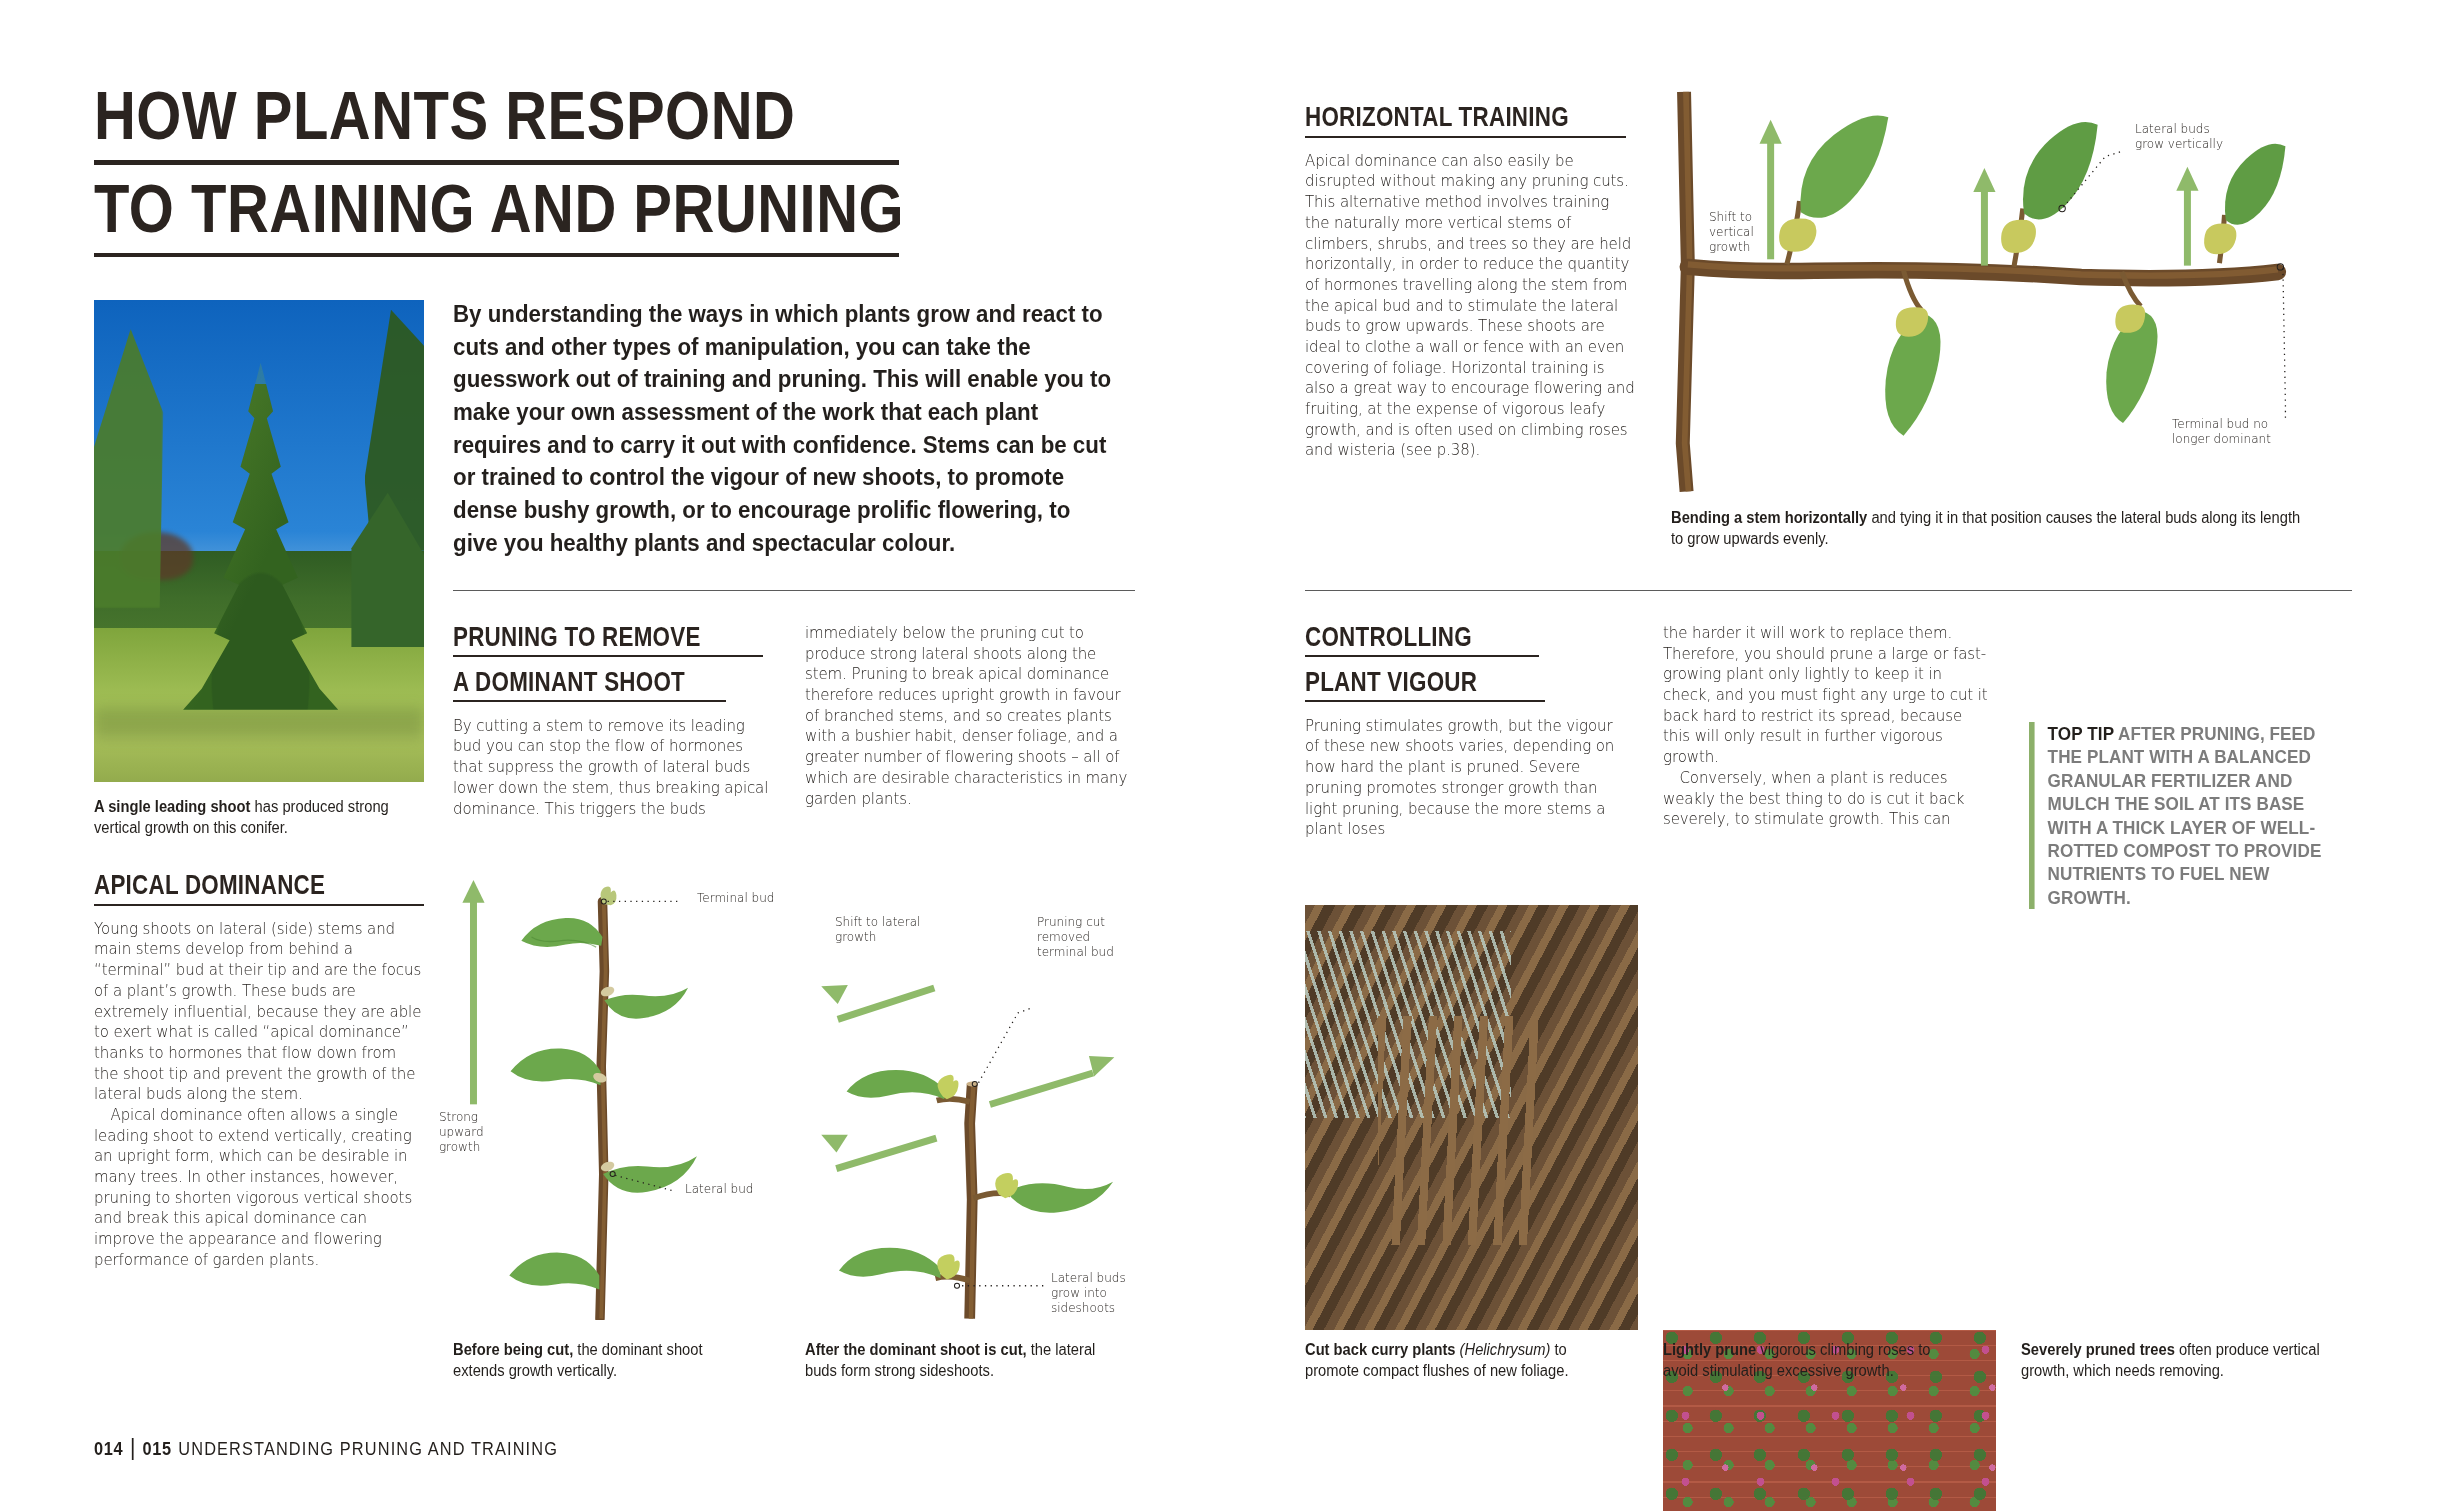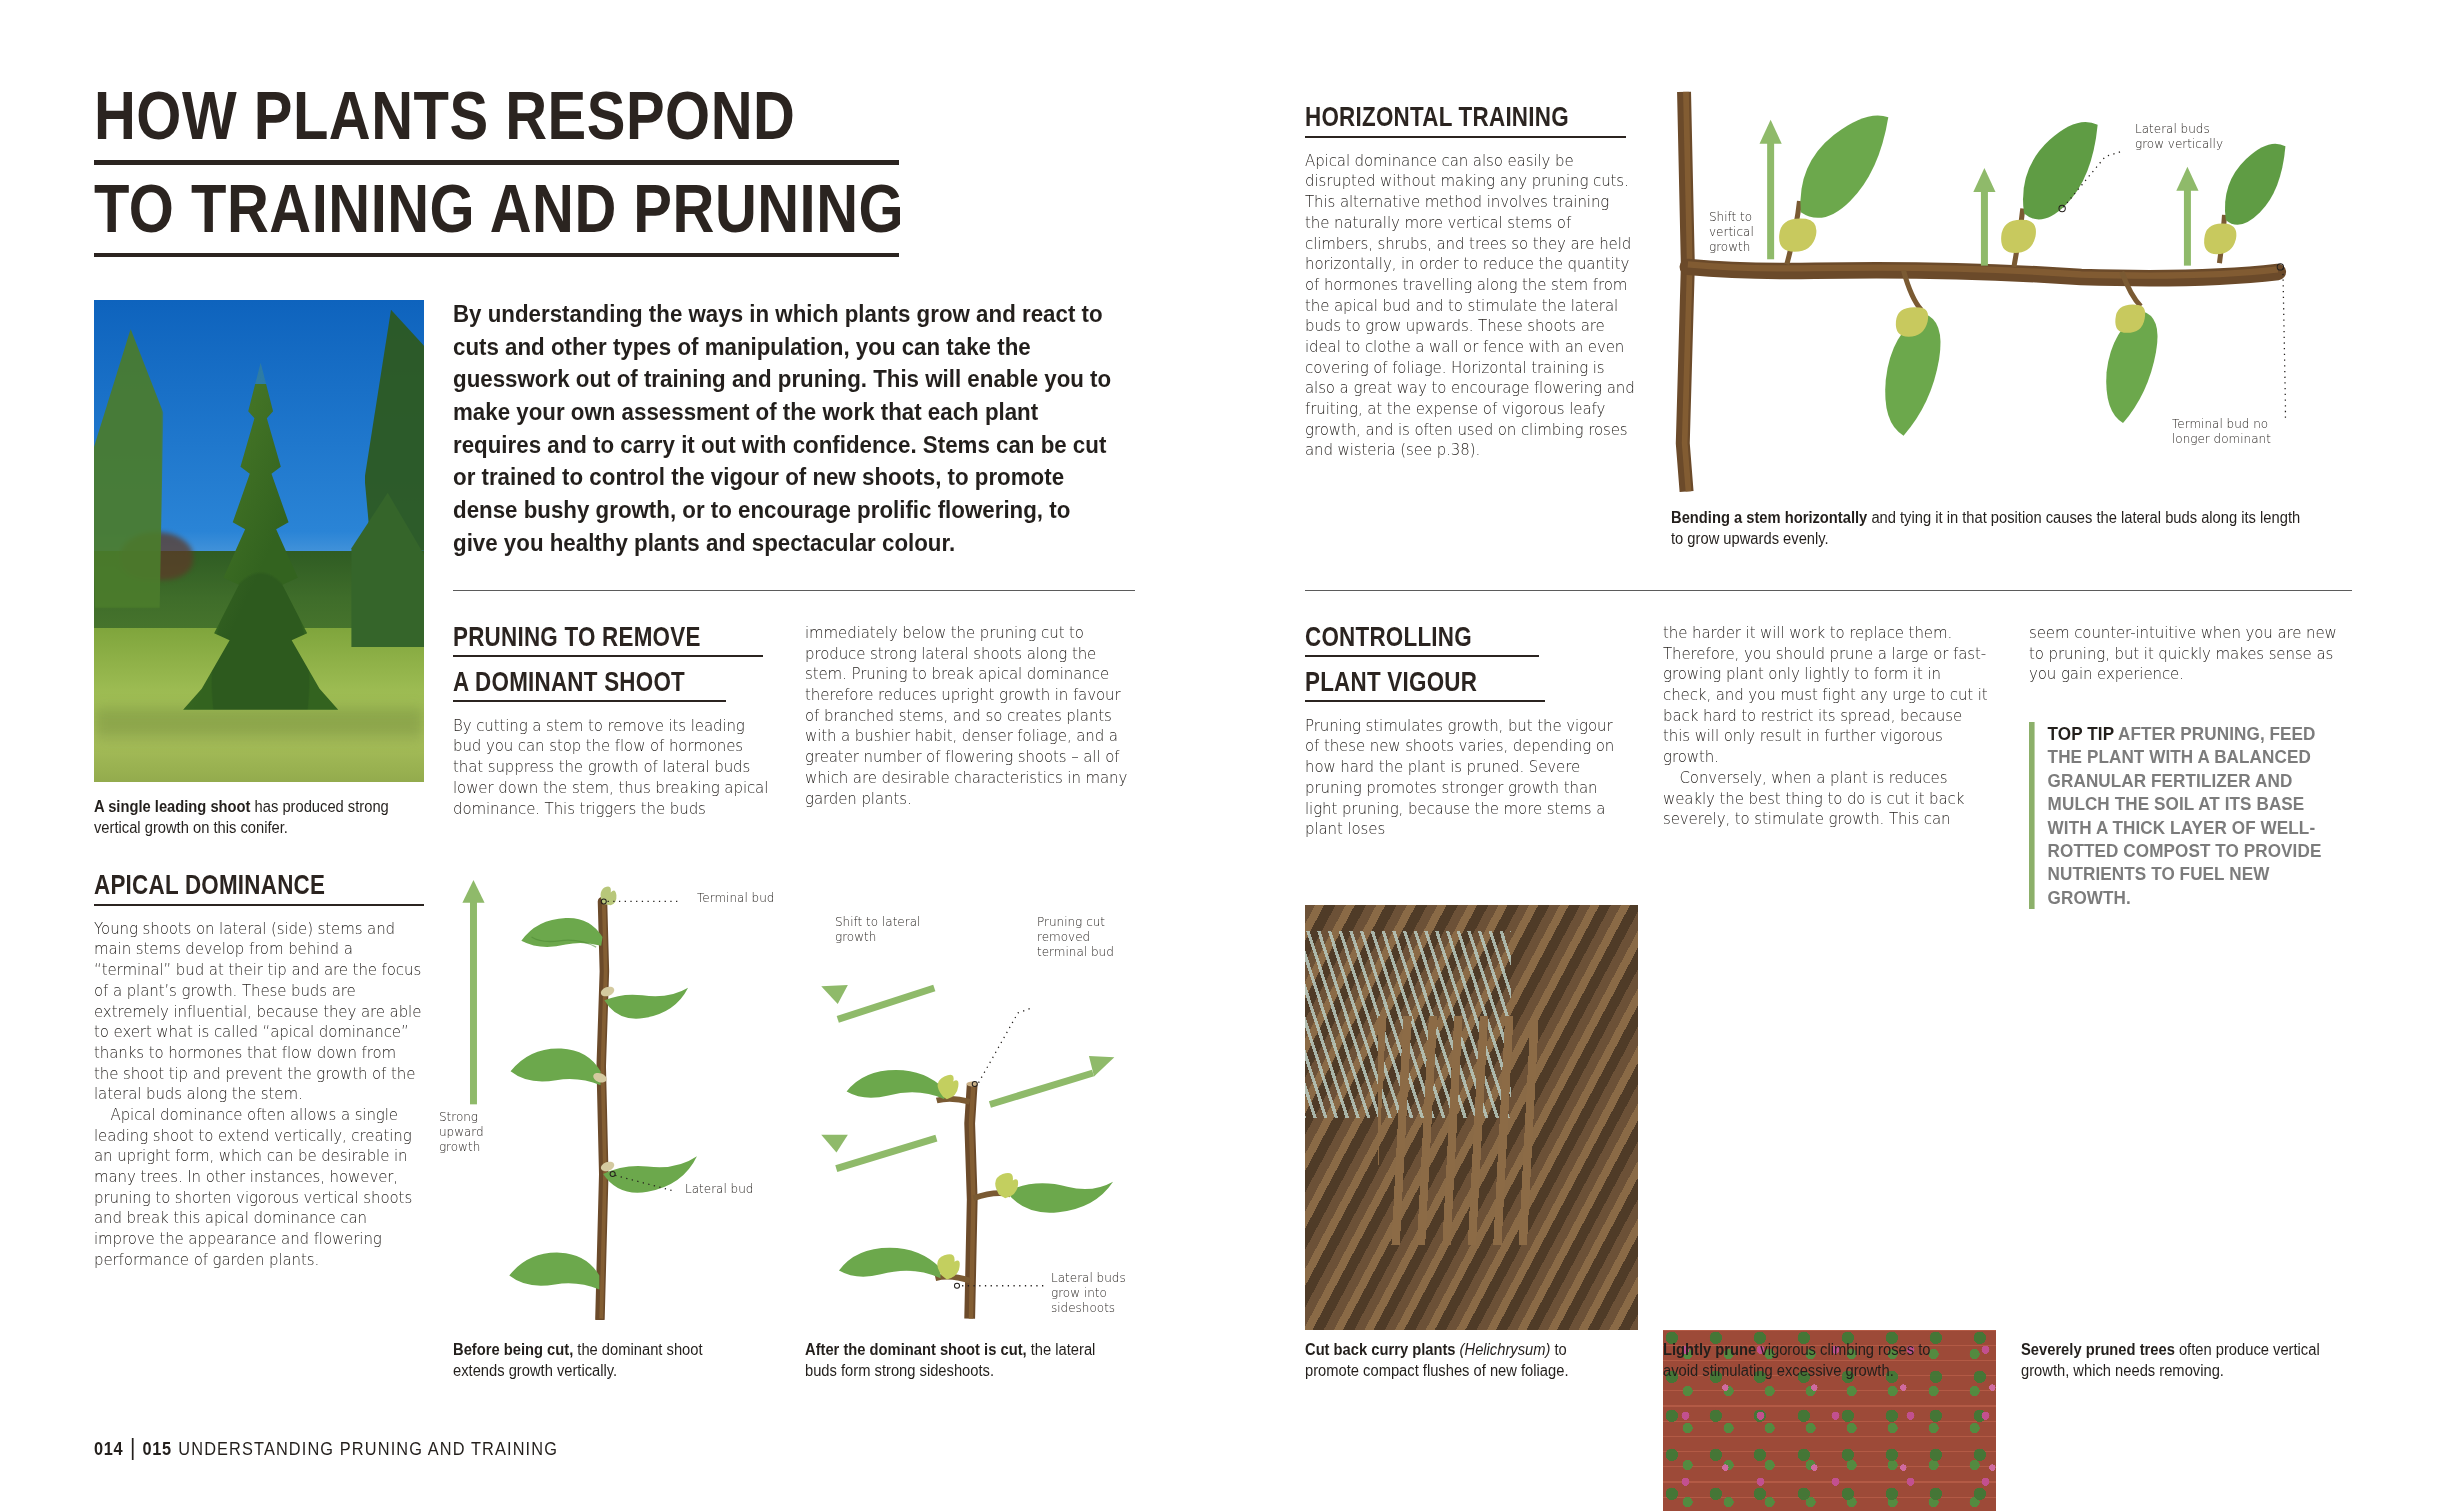--- a/index.html
+++ b/index.html
@@ -387,25 +387,24 @@
     <div class="sec-head">CONTROLLING</div>
     <div class="rule-thin" style="margin-top:3.8px;width:234px;"></div>
     <div class="sec-head" style="margin-top:10.2px;">PLANT VIGOUR</div>
     <div class="rule-thin" style="margin-top:3.8px;width:240px;"></div>
     <div class="body-text" style="margin-top:14px;width:317px;">
       <p>Pruning stimulates growth, but the vigour of these new shoots varies, depending on how hard the plant is pruned. Severe pruning promotes stronger growth than light pruning, because the more stems a plant loses</p>
     </div>
   </div>
 
   <div class="body-text" style="position:absolute;left:1663px;top:623px;width:330px;">
-    <p>the harder it will work to replace them. Therefore, you should prune a large or fast-growing plant only lightly to form it in check, and you must fight any urge to cut it back hard to restrict its spread, because this will only result in further vigorous growth.</p>
+    <p>the harder it will work to replace them. Therefore, you should prune a large or fast-growing plant only lightly to keep it in check, and you must fight any urge to cut it back hard to restrict its spread, because this will only result in further vigorous growth.</p>
     <p>Conversely, when a plant is reduces weakly the best thing to do is cut it back severely, to stimulate growth. This can</p>
   </div>
 
-  <div class="body-text" style="position:absolute;left:2029px;top:623px;width:324px;">seem counter-intuitive when you are new to pruning, but it quickly makes sense as you gain experience.</div>
 
   <div class="toptip">
     <span class="tt">TOP TIP</span><span> AFTER PRUNING, FEED THE PLANT WITH A BALANCED GRANULAR FERTILIZER AND MULCH THE SOIL AT ITS BASE WITH A THICK LAYER OF WELL-ROTTED COMPOST TO PROVIDE NUTRIENTS TO FUEL NEW GROWTH.</span>
   </div>
 
   <div class="ph ph-mulch ph-row" style="left:1305px;width:333px;">
     <div class="grass"></div>
     <div class="stems"></div>
   </div>
   <div class="ph ph-roses ph-row" style="left:1663px;width:333px;">

